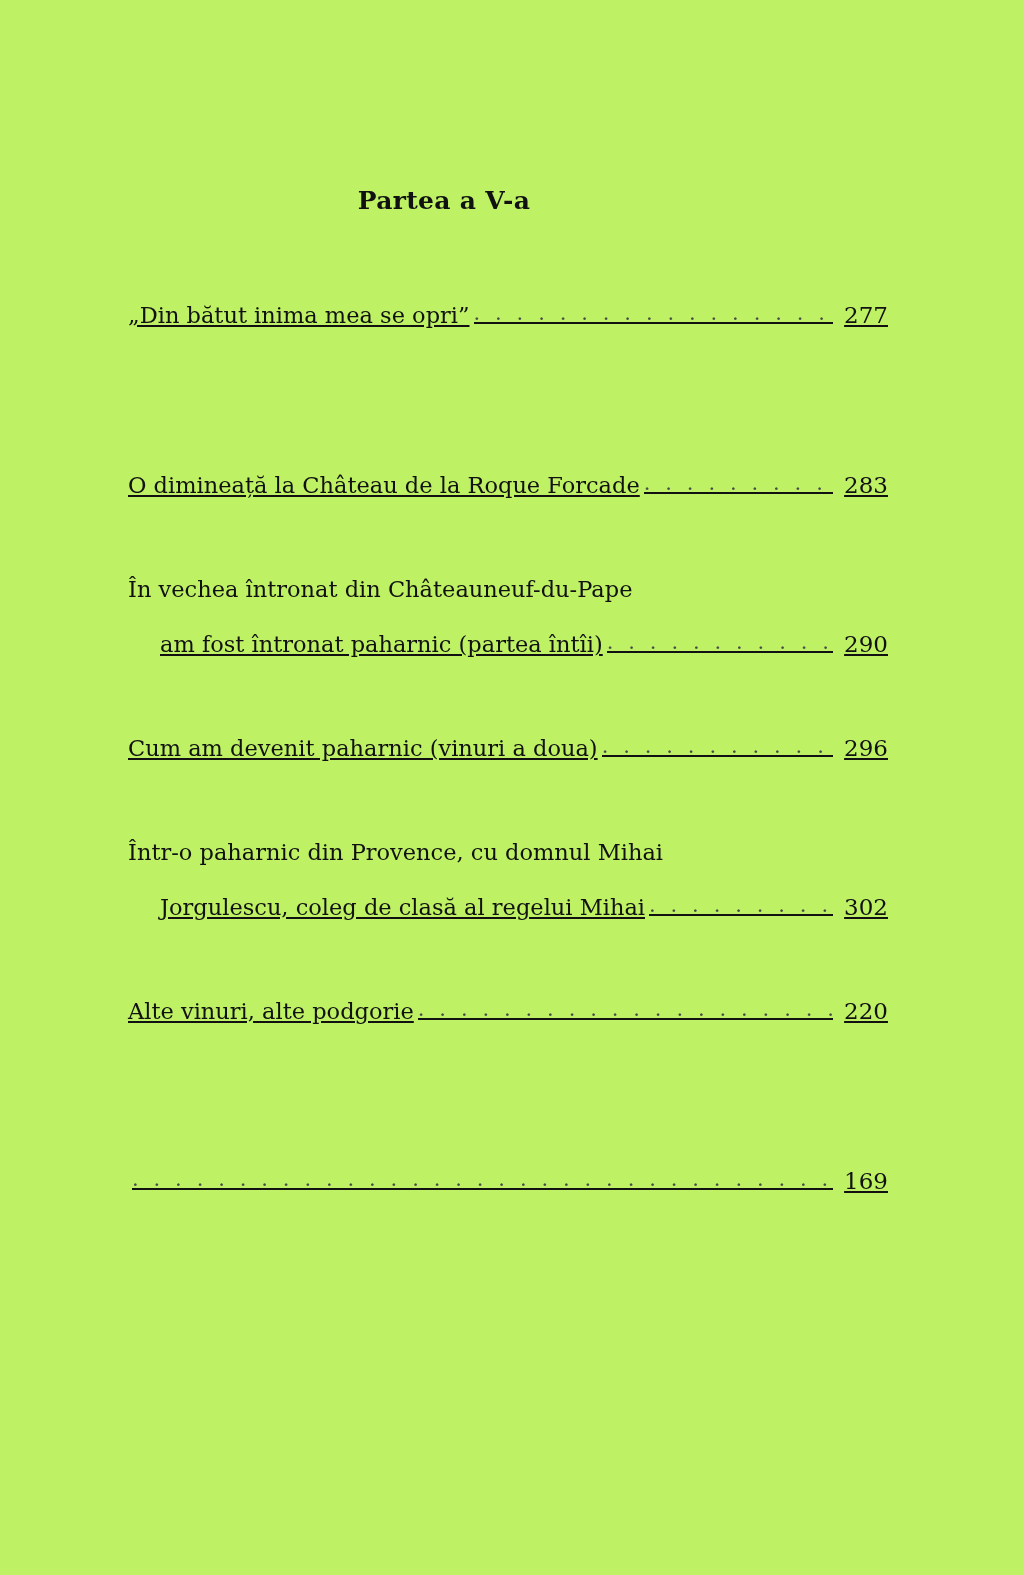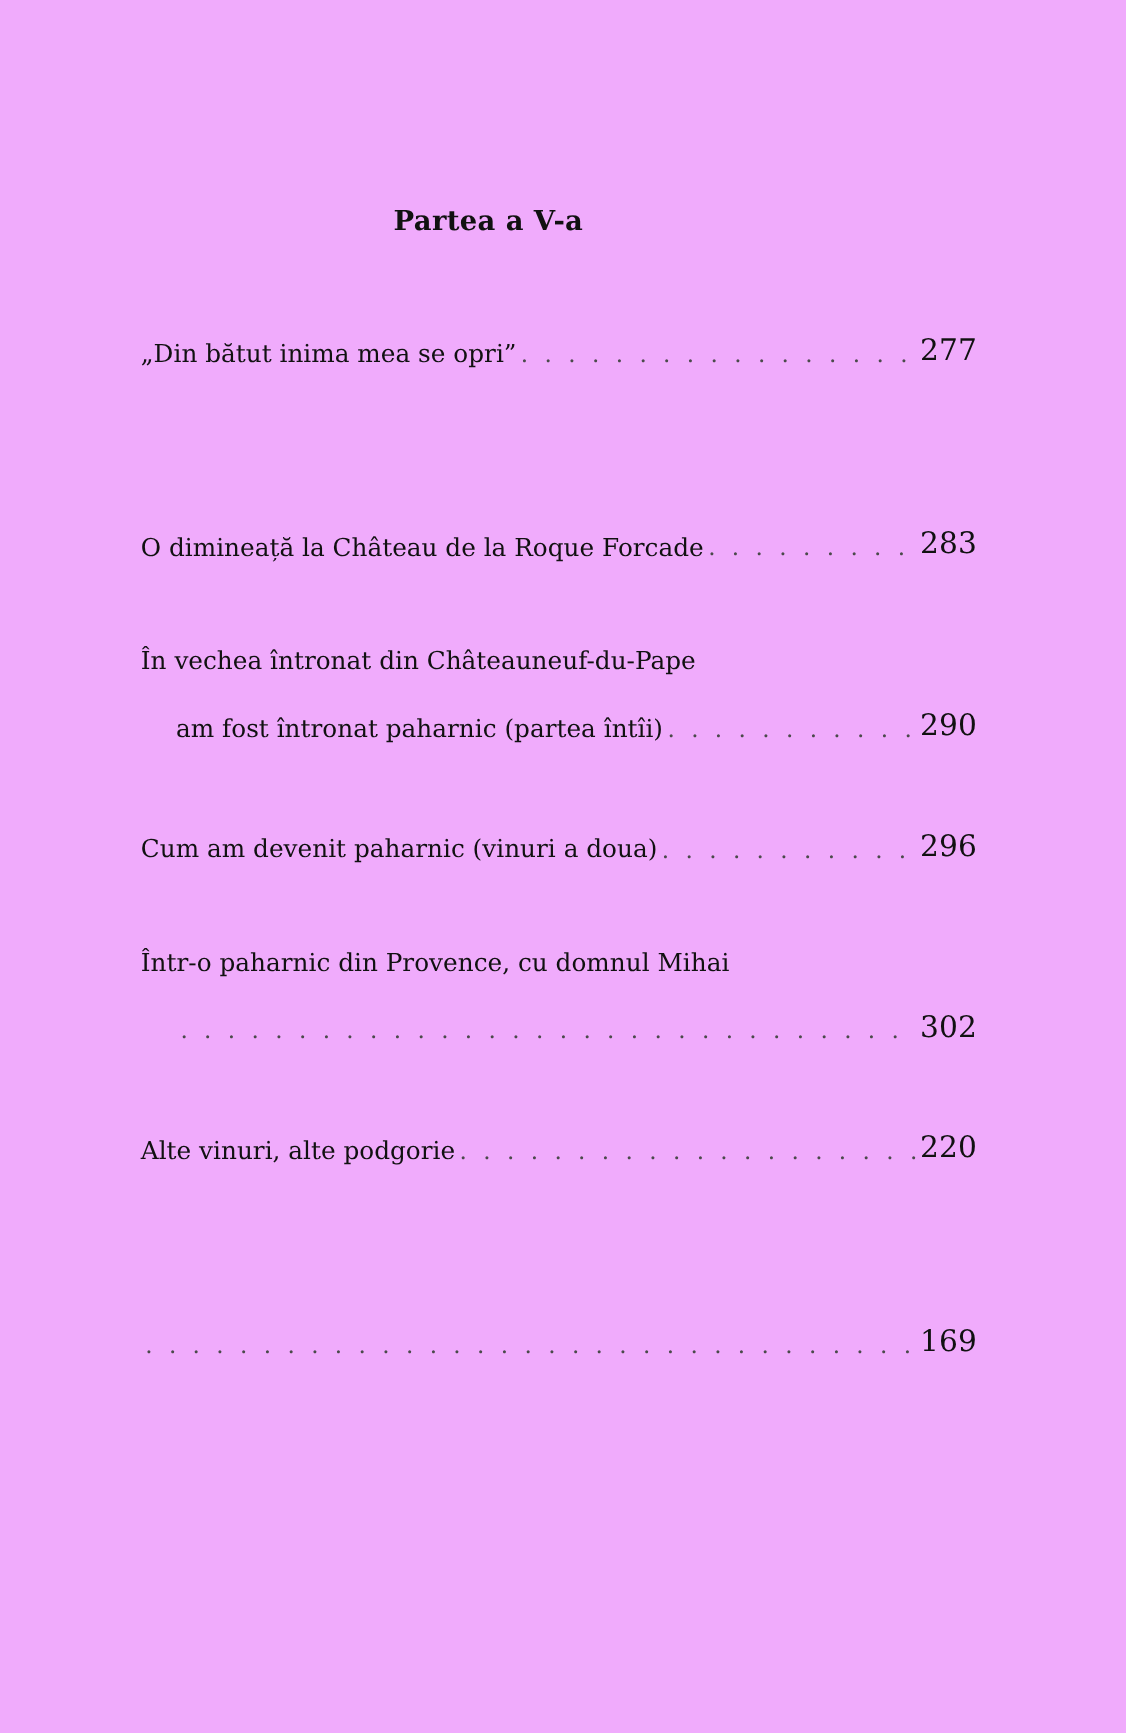--- a/index.html
+++ b/index.html
@@ -14,21 +14,21 @@
     color: #1a1a1a;
     position: relative;
     overflow: hidden;
   }
   .page {
     position: absolute;
     left: 0;
     top: 0;
     width: 1024px;
     height: 1575px;
-    background: #f0abfc;
+    background: #bef264;
   }
   .toc-block {
     position: absolute;
     left: 128px;
     top: 186px;
     width: 760px;
   }
   .toc-title {
     text-align: center;
     font-size: 25px;
@@ -45,22 +45,23 @@
   }
   .toc-entry {
     display: block;
     font-size: 22.5px;
     line-height: 1.47;
     color: #111;
     margin: 0 0 4px 0;
   }
   .entry-row {
     display: flex;
-    align-items: flex-end;
+    align-items: flex-start;
     width: 100%;
+    text-decoration: underline;
   }
   .entry-text {
     white-space: pre;
     flex: 0 1 auto;
   }
   .entry-text.italic {
     font-style: italic;
   }
   .leader {
     flex: 1 1 auto;
@@ -72,21 +73,21 @@
     margin: 0 3px 0 4px;
     transform: translateY(-1px);
   }
   .leader::before {
     content: ". . . . . . . . . . . . . . . . . . . . . . . . . . . . . . . . . . . . . . . . . . . . . . . . . . . . . . . . . . . . . . .";
   }
   .page-num {
     flex: 0 0 auto;
     text-align: right;
     min-width: 52px;
-    font-size: 27px;
+    font-size: 23px;
     color: #111;
   }
   .first-line {
     display: block;
     white-space: pre;
   }
   .second-line {
     display: block;
     padding-left: 32px;
     margin-top: 22px;
@@ -141,20 +142,21 @@
             <span class="leader"></span>
             <span class="page-num">296</span>
           </span>
         </span>
       </li>
 
       <li class="toc-entry">
         <span class="first-line">Într-o paharnic din Provence, cu domnul Mihai</span>
         <span class="second-line">
           <span class="entry-row">
+            <span class="entry-text">Jorgulescu, coleg de clasă al regelui Mihai</span>
             <span class="leader"></span>
             <span class="page-num">302</span>
           </span>
         </span>
       </li>
 
       <li class="toc-entry">
         <span class="first-line">
           <span class="entry-row">
             <span class="entry-text">Alte vinuri, alte podgorie</span>

